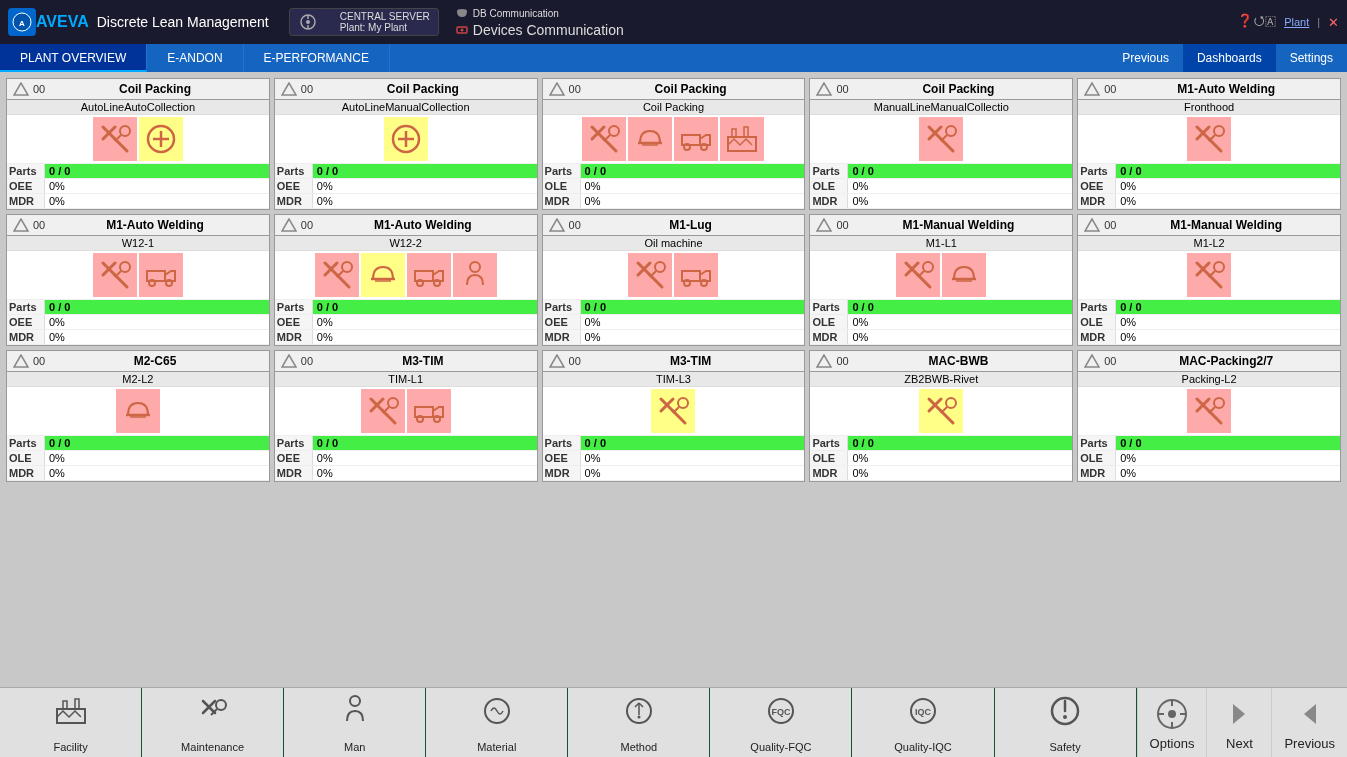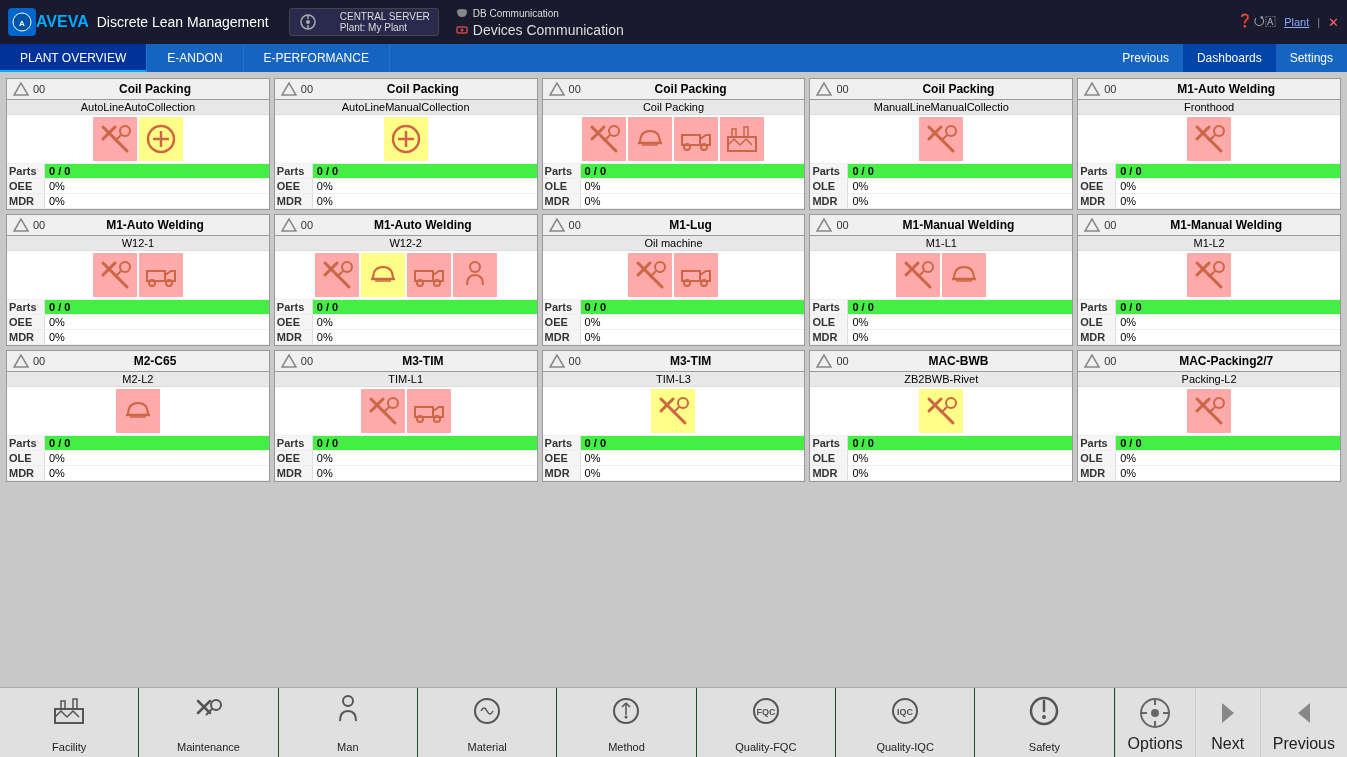--- a/index.html
+++ b/index.html
@@ -55,21 +55,21 @@
     .legend-error { display: flex; align-items: center; gap: 4px; font-size: 10px; color: #cc0000; margin-top: 2px; }
     .legend-err-icon { color: red; }
 
     .bottom-nav { display: flex; flex: 1; align-items: stretch; }
     .bottom-nav-item { display: flex; flex-direction: column; align-items: center; justify-content: center; flex: 1; padding: 4px; cursor: pointer; border-right: 1px solid #14532d; gap: 11px; }
     .bottom-nav-label { font-size: 11px; color: #222; }
     .bottom-nav-icon { width: 40px; height: 40px; display: flex; align-items: center; justify-content: center; }
 
     .bottom-actions { display: flex; align-items: stretch; }
     .action-btn { display: flex; flex-direction: column; align-items: center; justify-content: center; padding: 4px 12px; cursor: pointer; border-left: 1px solid #ccc; gap: 2px; }
-    .action-btn-label { font-size: 16px; color: #222; }
+    .action-btn-label { font-size: 13px; color: #222; }
     .action-icon { width: 40px; height: 40px; display: flex; align-items: center; justify-content: center; }
   </style>
 </head>
 <body>
 
 <div class="header">
   <div class="logo-icon">
     <svg width="20" height="20" viewBox="0 0 20 20">
         <circle cx="10" cy="10" r="9" fill="#0055aa" stroke="#fff" stroke-width="1"></circle>
         <text x="10" y="14" text-anchor="middle" fill="white" font-size="8" font-weight="bold">A</text>

